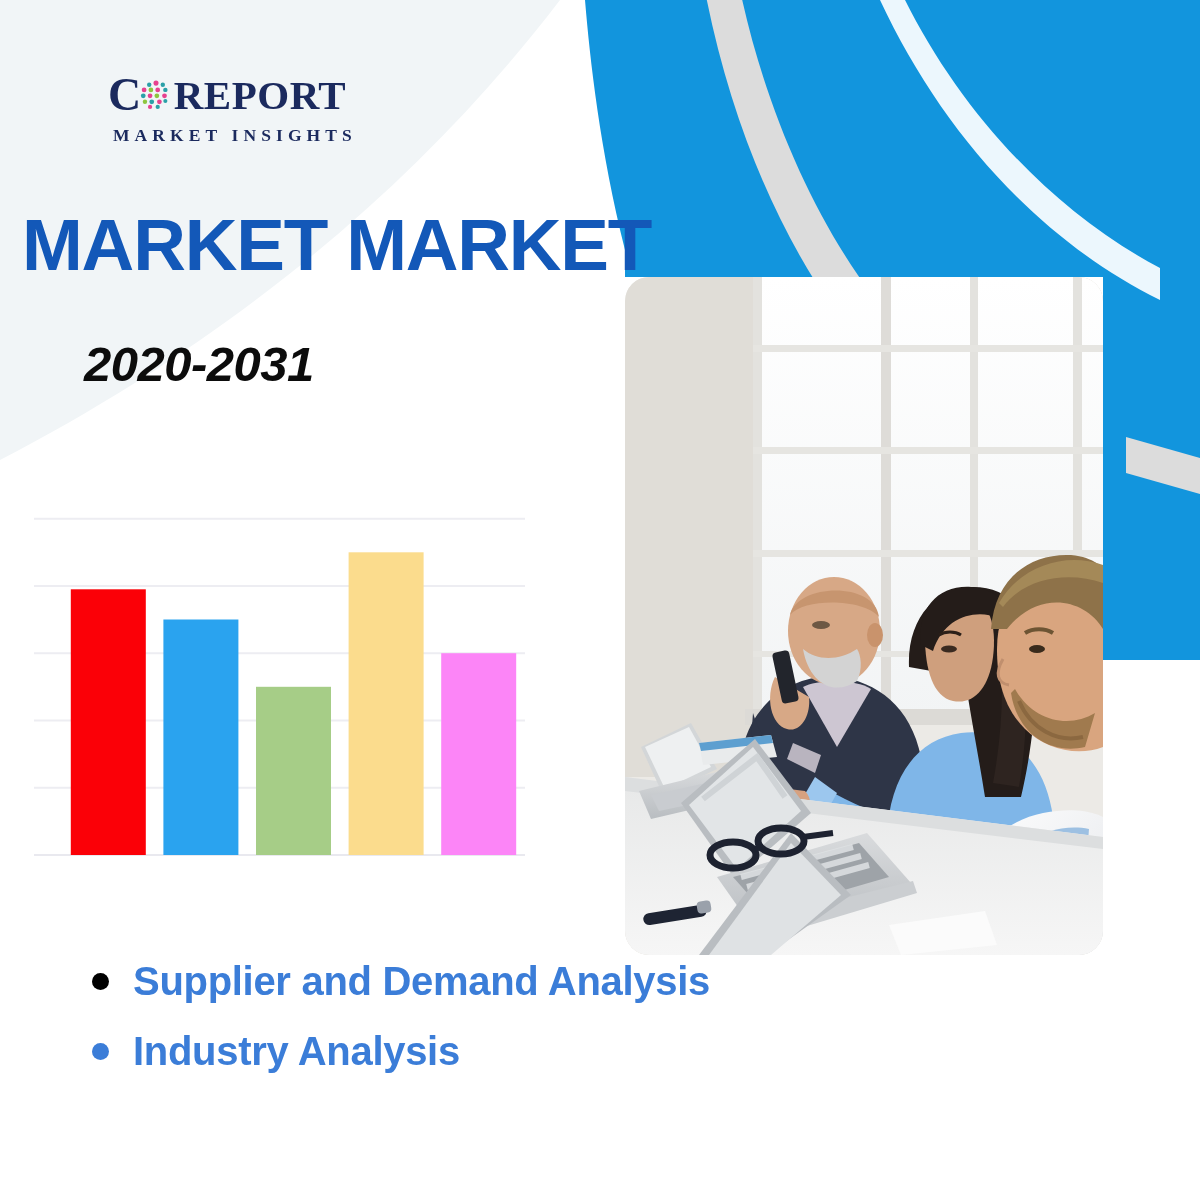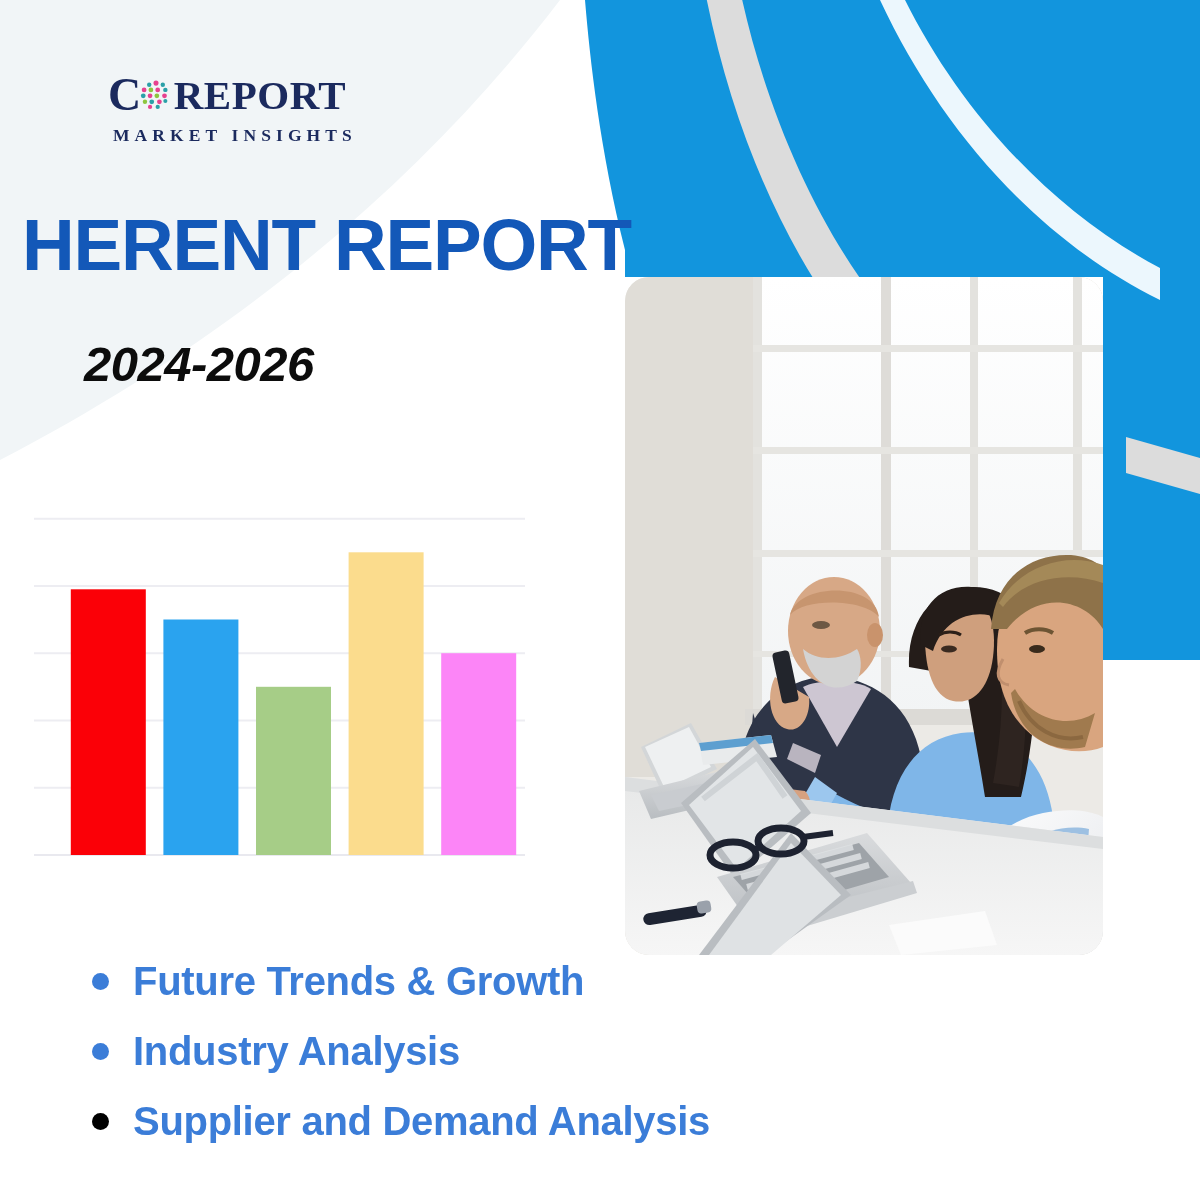--- a/index.html
+++ b/index.html
@@ -123,22 +123,22 @@
         <circle cx="31" cy="27" r="2.4" fill="#2aa0a8"></circle>
         <circle cx="13" cy="34" r="2.5" fill="#e7418f"></circle>
         <circle cx="22" cy="34" r="2.5" fill="#2aa0a8"></circle>
       </g>
     </svg>
     <span>REPORT</span>
   </div>
   <div class="logo-row2">MARKET INSIGHTS</div>
 </div>
 
-<div class="title-main">HERENT REPORT</div>
-<div class="title-sub">2024-2026</div>
+<div class="title-main">MARKET MARKET</div>
+<div class="title-sub">2020-2031</div>
 
 <div class="chart-wrap">
   <svg class="chart-svg" id="chart-svg" width="600" height="440" viewBox="0 0 600 440" xmlns="http://www.w3.org/2000/svg">
     <g id="chart-grid">
         <line x1="34" x2="525" y1="347.72727272727275" y2="347.72727272727275" stroke="#ededf2" stroke-width="2"></line>
         <line x1="34" x2="525" y1="280.45454545454544" y2="280.45454545454544" stroke="#ededf2" stroke-width="2"></line>
         <line x1="34" x2="525" y1="213.1818181818182" y2="213.1818181818182" stroke="#ededf2" stroke-width="2"></line>
         <line x1="34" x2="525" y1="145.90909090909088" y2="145.90909090909088" stroke="#ededf2" stroke-width="2"></line>
         <line x1="34" x2="525" y1="78.63636363636363" y2="78.63636363636363" stroke="#ededf2" stroke-width="2"></line>
         <line x1="34" x2="525" y1="415" y2="415" stroke="#e9e9ef" stroke-width="2"></line>
@@ -326,24 +326,20 @@
         <rect x="72" y="624" width="14" height="12" rx="4" fill="#9aa1ab" transform="rotate(-9 79 630)"></rect>
       </g>
 
       <path d="M264,648 L360,634 L372,668 L276,678 Z" fill="#fbfbfb"></path>
     </g>
   </svg>
 </div>
 
 <ul class="bullets">
   <li class="bullet-item">
-    <span class="bullet-dot" style="background: rgb(59, 125, 216);"></span>
-    <span>Future Trends &amp; Growth</span>
+    <span class="bullet-dot" style="background: rgb(0, 0, 0);"></span>
+    <span>Supplier and Demand Analysis</span>
   </li>
   <li class="bullet-item">
     <span class="bullet-dot" style="background: rgb(59, 125, 216);"></span>
     <span>Industry Analysis</span>
   </li>
-  <li class="bullet-item">
-    <span class="bullet-dot" style="background: rgb(0, 0, 0);"></span>
-    <span>Supplier and Demand Analysis</span>
-  </li>
 </ul>
 
 </body></html>

